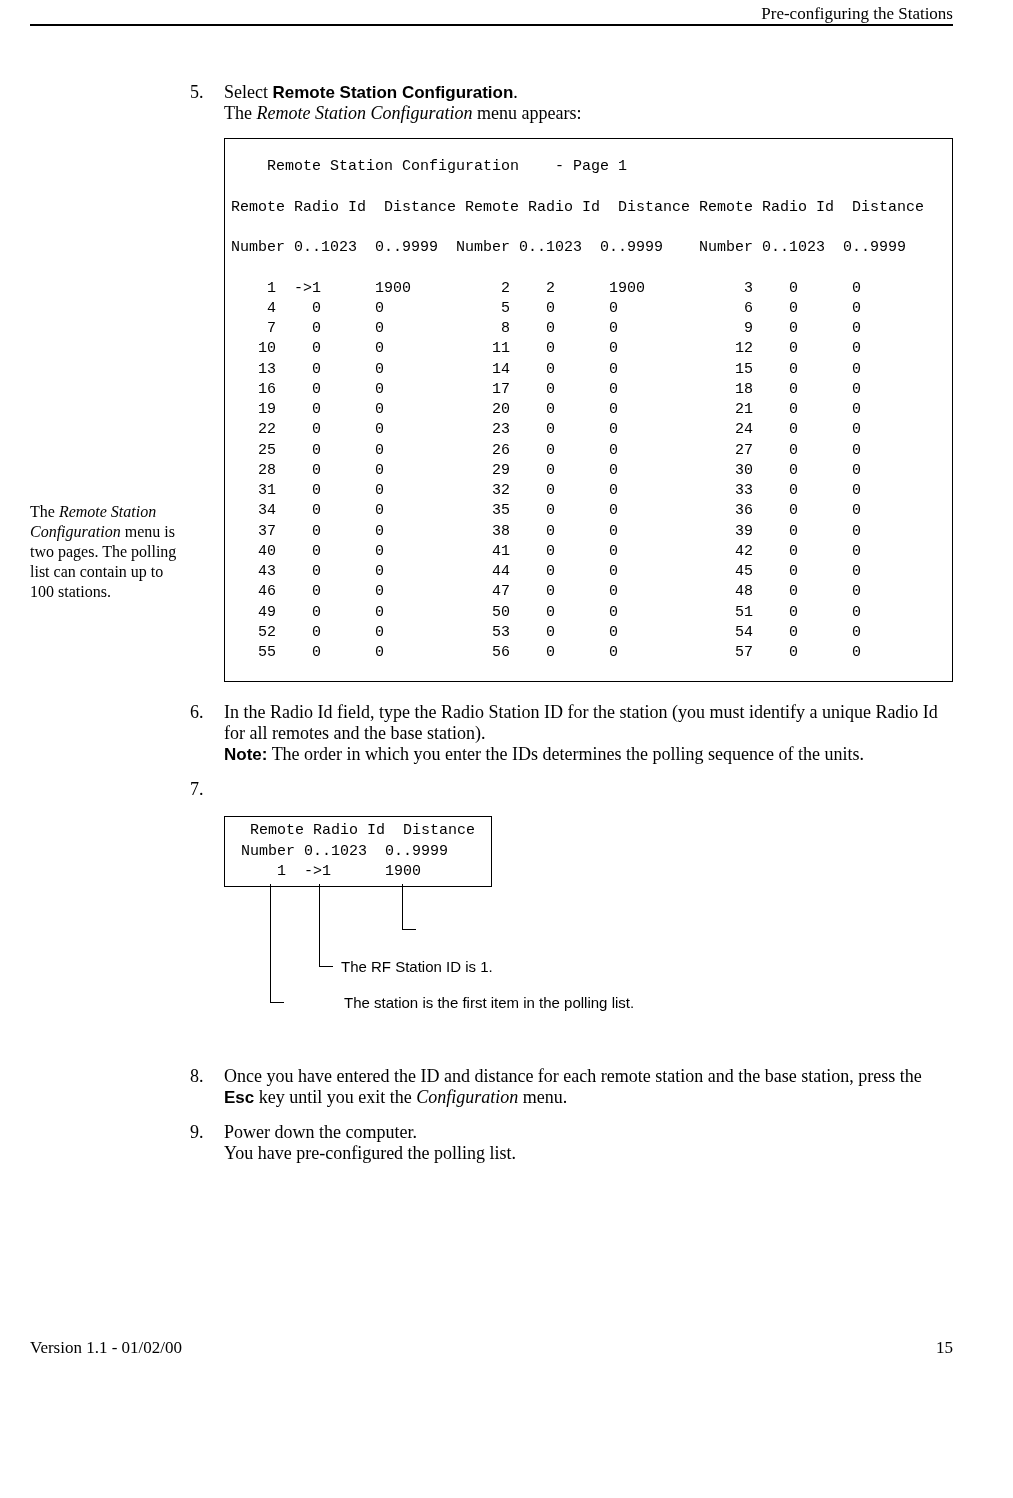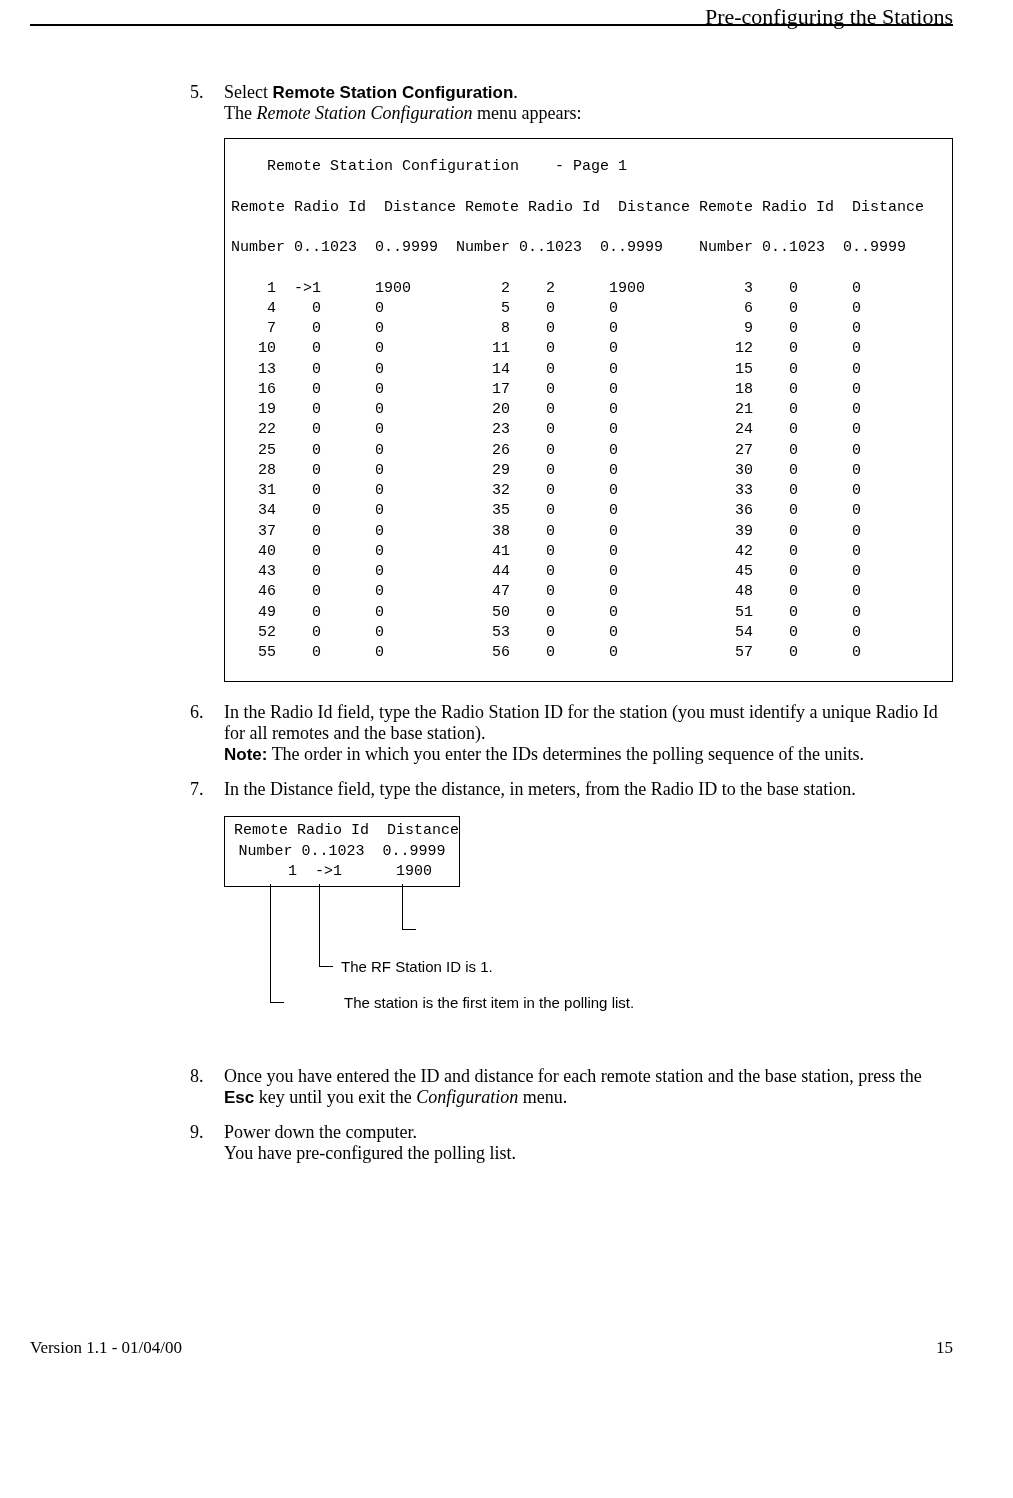--- a/index.html
+++ b/index.html
@@ -19,21 +19,21 @@
   .topbar {
     border-top: 2px solid #000;
     margin: 0 0 30px 0;
     position: relative;
     height: 26px;
   }
   .topbar-text {
     position: absolute;
     right: 0;
     top: -22px;
-    font-size: 22px;
+    font-size: 17px;
   }
   .content-col {
     margin-left: 160px; 
     position: relative;
   }
   ol.mainlist {
     list-style: none;
     margin: 0;
     padding: 0;
   }
@@ -72,26 +72,25 @@
   .example-wrap {
     position: relative;
     margin: 16px 0 40px 0;
     height: 210px;
   }
   .example-box {
     position: absolute;
     left: 0;
     top: 0;
     border: 1.5px solid #000;
-    padding: 4px 0;
+    padding: 4px 16px;
     font-family: "Courier New", monospace;
     font-size: 15px;
     white-space: pre;
     line-height: 1.35;
-    text-align: center;
   }
   .callout {
     position: absolute;
     font-family: Arial, Helvetica, sans-serif;
     font-size: 15px;
   }
   .vline {
     position: absolute;
     width: 0;
     border-left: 1px solid #000;
@@ -126,20 +125,23 @@
 
       <li>
         <div class="num">5.</div>
         <div class="litext">
           <span>Select </span><span class="bold">Remote Station Configuration</span><span>.</span><br>
           <span>The </span><span class="ital">Remote Station Configuration</span><span> menu appears:</span>
         </div>
       </li>
     </ol>
 
+    <div class="margin-note" style="top:420px;">
+      <span>The </span><span class="ital">Remote Station Configuration</span><span> menu is two pages. The polling list can contain up to 100 stations.</span>
+    </div>
 
     <div style="margin-left:34px;">
       <div class="term-box"><span>    Remote Station Configuration    - Page 1</span>
 <span></span>
 <span>Remote Radio Id  Distance Remote Radio Id  Distance Remote Radio Id  Distance</span>
 <span></span>
 <span>Number 0..1023  0..9999  Number 0..1023  0..9999    Number 0..1023  0..9999</span>
 <span></span>
 <span>    1  -&gt;1      1900          2    2      1900           3    0      0</span>
 <span>    4    0      0             5    0      0              6    0      0</span>
@@ -168,21 +170,21 @@
         <div class="num">6.</div>
         <div class="litext">
           <span>In the Radio Id field, type the Radio Station ID for the station (you must identify a unique Radio Id for all remotes and the base station).</span><br>
           <span class="bold">Note:</span><span> The order in which you enter the IDs determines the polling sequence of the units.</span>
         </div>
       </li>
 
       <li>
         <div class="num">7.</div>
         <div class="litext">
-          <span>In the Distance field, type the distance, in meters, from the Radio ID to the base station.</span><br>
+          <br>
         </div>
       </li>
     </ol>
 
     <div style="margin-left:34px;">
       <div class="example-wrap">
         <div class="example-box"><span> Remote Radio Id  Distance</span>
 <span>Number 0..1023  0..9999</span>
 <span>    1  -&gt;1      1900</span></div>
 
@@ -214,15 +216,15 @@
           <span>Power down the computer.</span><br>
           <span>You have pre-configured the polling list.</span>
         </div>
       </li>
     </ol>
 
   </div>
 </div>
 
 <div class="footer">
-  <span>Version 1.1 - 01/04/00</span>
+  <span>Version 1.1 - 01/02/00</span>
   <span>15</span>
 </div>
 
 </body></html>

